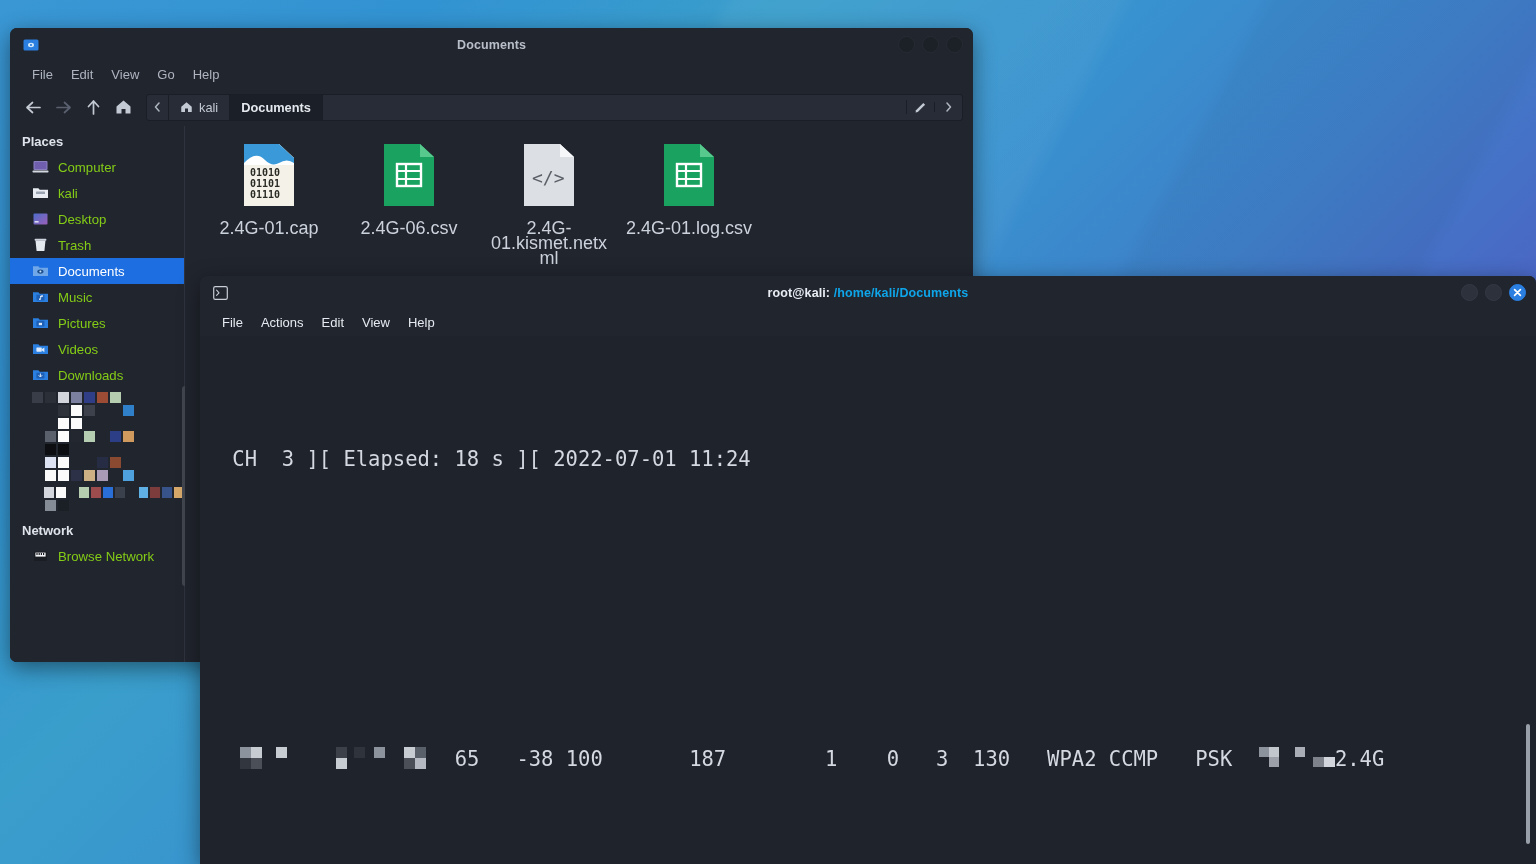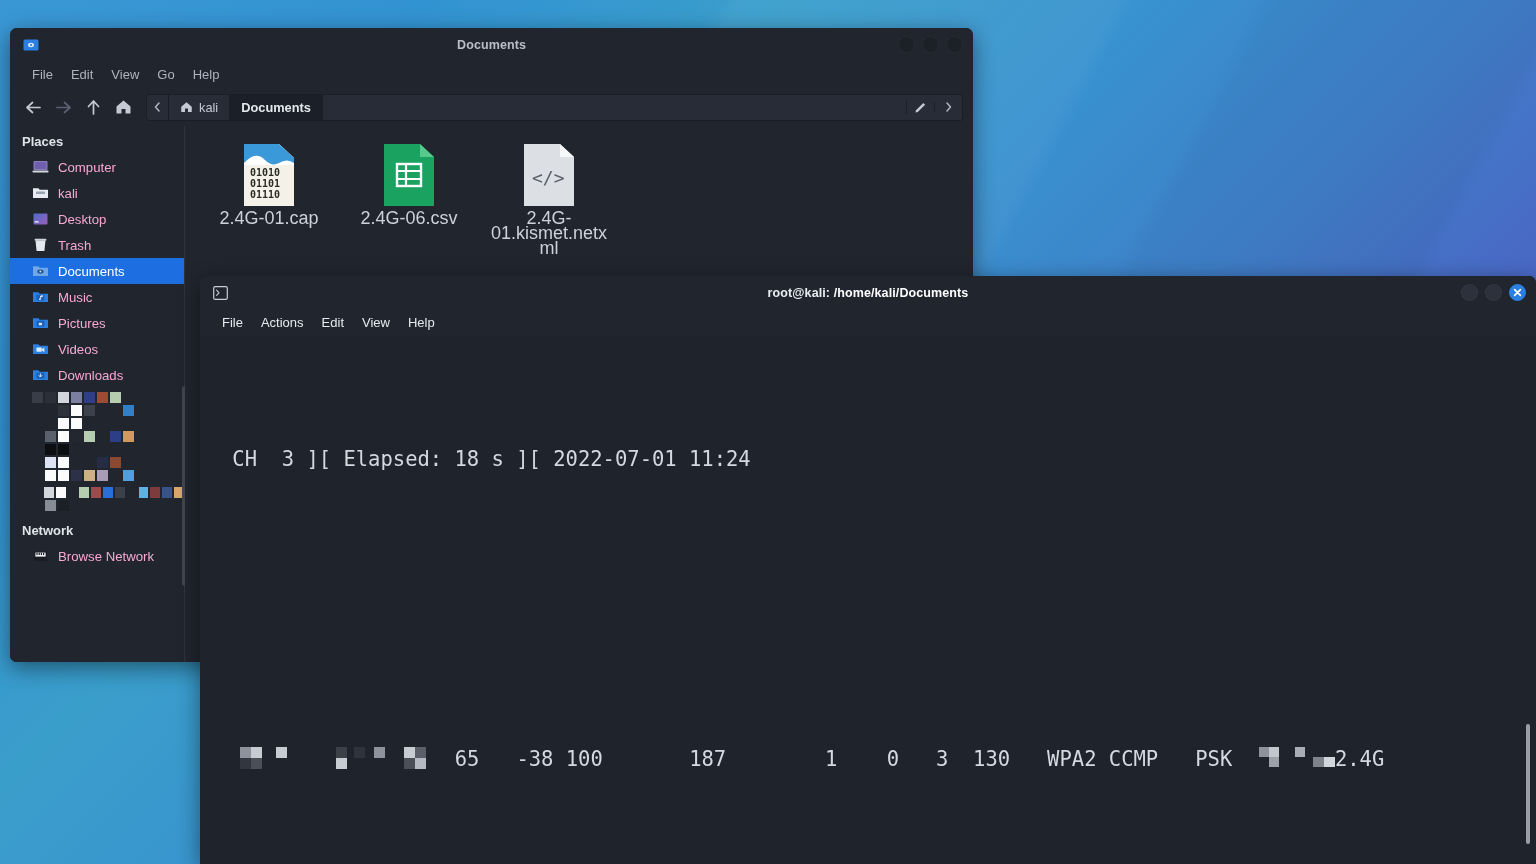--- a/index.html
+++ b/index.html
@@ -167,21 +167,21 @@
     font-weight: bold;
     color: #dfe3ea;
     padding: 2px 12px 5px 12px;
   }
   .side-item {
     display: flex;
     align-items: center;
     gap: 9px;
     padding: 3px 10px 3px 22px;
     font-size: 13.2px;
-    color: #f9a8d4;
+    color: #84cc16;
     height: 26px;
   }
   .side-item.selected { background: #1d6ee0; color: #fff; }
   .side-ico { width: 17px; height: 16px; flex: none; display:block; }
 
   .redacted-block {
     padding: 4px 0 6px 22px;
     display: flex; flex-direction: column; gap: 2px;
   }
   .rrow { display: flex; gap: 2px; height: 11px; }
@@ -195,21 +195,21 @@
     flex-wrap: wrap;
     align-content: flex-start;
     position: relative;
   }
   .fileitem {
     width: 140px;
     display: flex;
     flex-direction: column;
     align-items: center;
     padding-top: 2px;
-    gap: 3px;
+    gap: 13px;
   }
   .fi-label {
     font-size: 18px;
     color: #ccd2dc;
     text-align: center;
     line-height: 15px;
     max-width: 128px;
     word-break: break-word;
   }
   .thunar-scroll {
@@ -222,21 +222,21 @@
 
   
   #terminal {
     left: 200px; top: 276px;
     width: 1336px; height: 588px;
     border-radius: 7px 7px 0 0;
     background: #1f232b;
   }
   #terminal .titlebar { background: #21252e; }
   #terminal .titlebar .title { color: #e9edf3; }
-  #terminal .title .tpath { color: #ffffff; }
+  #terminal .title .tpath { color: #0ea5e9; }
   #terminal .menubar { background: #21252e; }
   #terminal .menubar .mi { color: #e6eaf0; font-size: 13px; }
 
   .term-body {
     position: relative;
     height: calc(588px - 33px - 27px);
     background: #1f232b;
     padding: 18px 0 0 0;
     overflow: hidden;
   }
@@ -574,20 +574,29 @@
 
         <div class="fileitem">
           <svg width="54" height="66" viewBox="0 0 54 66">
             <path d="M2 2 h36 l14 13 v49 H2 Z" fill="#dcdfe3"></path>
             <path d="M38 2 l14 13 h-14 Z" fill="#f6f7f9"></path>
             <text x="10" y="42" font-family="DejaVu Sans Mono, monospace" font-size="18" fill="#5b6068">&lt;/&gt;</text>
           </svg>
           <div class="fi-label">2.4G-01.kismet.netxml</div>
         </div>
 
+        <div class="fileitem">
+          <svg width="54" height="66" viewBox="0 0 54 66">
+            <path d="M2 2 h36 l14 13 v49 H2 Z" fill="#1aa260"></path>
+            <path d="M38 2 l14 13 h-14 Z" fill="#57c98c"></path>
+            <rect x="15" y="22" width="24" height="22" fill="none" stroke="#ffffff" stroke-width="2.4"></rect>
+            <path d="M15 29 H39 M15 37 H39 M24 22 V44" stroke="#ffffff" stroke-width="2.2"></path>
+          </svg>
+          <div class="fi-label">2.4G-01.log.csv</div>
+        </div>
 
       </div>
     </div>
   </div>
 
   <div class="window" id="terminal">
 
     <div class="titlebar">
       <div class="win-icon">
         <svg width="15" height="14" viewBox="0 0 15 14">

